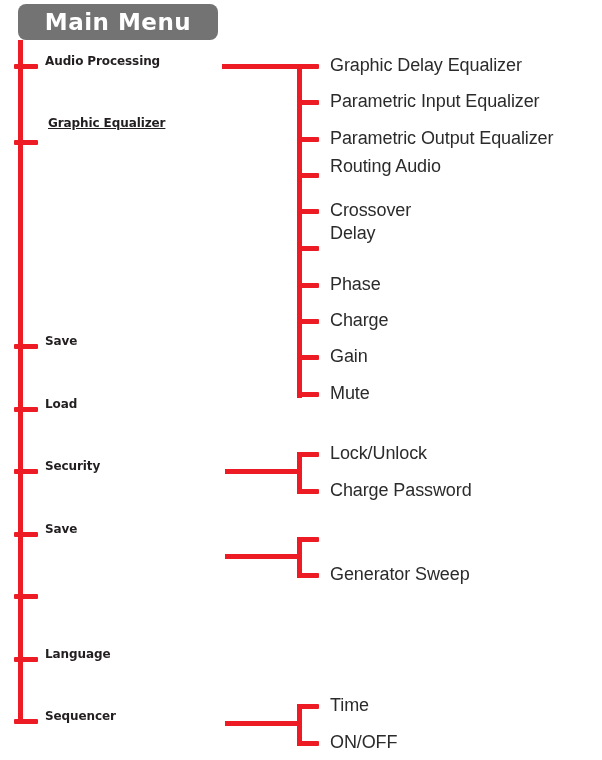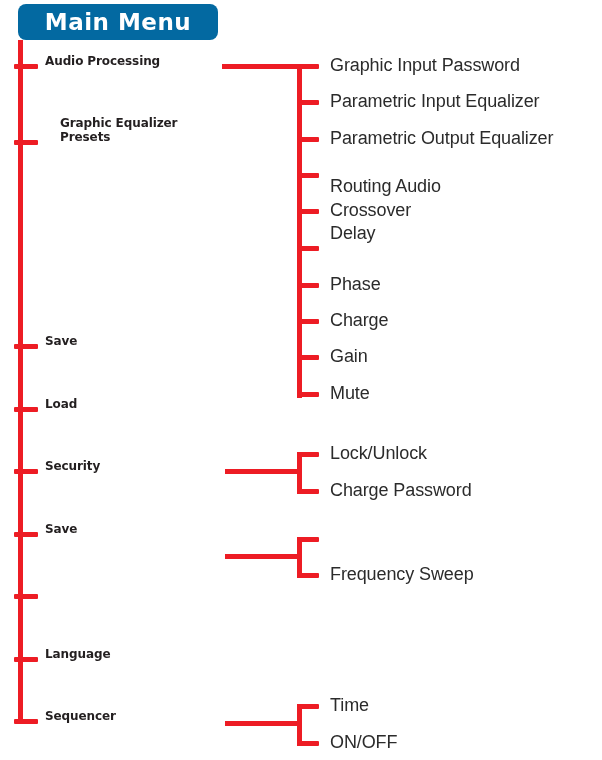--- a/index.html
+++ b/index.html
@@ -20,21 +20,21 @@
     overflow: hidden;
   }
 
   
   .menu-header {
     position: absolute;
     left: 18px;
     top: 4px;
     width: 200px;
     height: 36px;
-    background: #0369a1;
+    background: #737373;
     border-radius: 8px;
     display: flex;
     align-items: center;
     justify-content: center;
   }
   .menu-header-label {
     color: #ffffff;
     font-family: "DejaVu Sans", sans-serif;
     font-weight: bold;
     font-size: 23px;
@@ -106,23 +106,22 @@
   <div class="tick" style="left:14px; top:469px; width:24px;"></div>
   <div class="tick" style="left:14px; top:532px; width:24px;"></div>
   <div class="tick" style="left:14px; top:594px; width:24px;"></div>
   <div class="tick" style="left:14px; top:657px; width:24px;"></div>
   <div class="tick" style="left:14px; top:719px; width:24px;"></div>
 
   <div class="node-label level1" style="left:45px; top:54px;">
     <span>Audio Processing</span>
   </div>
 
-  <div class="node-label level1" style="left:60px; top:116px;">
+  <div class="node-label level1" style="left:48px; top:116px;text-decoration:underline;">
     <span>Graphic Equalizer</span>
-    <span class="line2">Presets</span>
   </div>
 
   <div class="node-label level1" style="left:45px; top:334px;">
     <span>Save</span>
   </div>
 
   <div class="node-label level1" style="left:45px; top:397px;">
     <span>Load</span>
   </div>
 
@@ -150,45 +149,45 @@
   <div class="tick" style="left:297px; top:100px; width:22px;"></div>
   <div class="tick" style="left:297px; top:137px; width:22px;"></div>
   <div class="tick" style="left:297px; top:173px; width:22px;"></div>
   <div class="tick" style="left:297px; top:209px; width:22px;"></div>
   <div class="tick" style="left:297px; top:246px; width:22px;"></div>
   <div class="tick" style="left:297px; top:283px; width:22px;"></div>
   <div class="tick" style="left:297px; top:319px; width:22px;"></div>
   <div class="tick" style="left:297px; top:355px; width:22px;"></div>
   <div class="tick" style="left:297px; top:392px; width:22px;"></div>
 
-  <div class="node-label level2" style="left:330px; top:55px;"><span>Graphic Input Password</span></div>
+  <div class="node-label level2" style="left:330px; top:55px;"><span>Graphic Delay Equalizer</span></div>
   <div class="node-label level2" style="left:330px; top:91px;"><span>Parametric Input Equalizer</span></div>
   <div class="node-label level2" style="left:330px; top:128px;"><span>Parametric Output Equalizer</span></div>
-  <div class="node-label level2" style="left:330px; top:176px;"><span>Routing Audio</span></div>
+  <div class="node-label level2" style="left:330px; top:156px;"><span>Routing Audio</span></div>
   <div class="node-label level2" style="left:330px; top:200px;"><span>Crossover</span></div>
   <div class="node-label level2" style="left:330px; top:223px;"><span>Delay</span></div>
   <div class="node-label level2" style="left:330px; top:274px;"><span>Phase</span></div>
   <div class="node-label level2" style="left:330px; top:310px;"><span>Charge</span></div>
   <div class="node-label level2" style="left:330px; top:346px;"><span>Gain</span></div>
   <div class="node-label level2" style="left:330px; top:383px;"><span>Mute</span></div>
 
   <div class="trunk trunk-horizontal" style="left:225px; top:469px; width:77px;"></div>
   <div class="trunk trunk-vertical" style="left:297px; top:452px; height:42px;"></div>
   <div class="tick" style="left:297px; top:452px; width:22px;"></div>
   <div class="tick" style="left:297px; top:489px; width:22px;"></div>
 
   <div class="node-label level2" style="left:330px; top:443px;"><span>Lock/Unlock</span></div>
   <div class="node-label level2" style="left:330px; top:480px;"><span>Charge Password</span></div>
 
   <div class="trunk trunk-horizontal" style="left:225px; top:554px; width:77px;"></div>
   <div class="trunk trunk-vertical" style="left:297px; top:537px; height:41px;"></div>
   <div class="tick" style="left:297px; top:537px; width:22px;"></div>
   <div class="tick" style="left:297px; top:573px; width:22px;"></div>
 
-  <div class="node-label level2" style="left:330px; top:564px;"><span>Frequency Sweep</span></div>
+  <div class="node-label level2" style="left:330px; top:564px;"><span>Generator Sweep</span></div>
 
   <div class="trunk trunk-horizontal" style="left:225px; top:721px; width:77px;"></div>
   <div class="trunk trunk-vertical" style="left:297px; top:704px; height:42px;"></div>
   <div class="tick" style="left:297px; top:704px; width:22px;"></div>
   <div class="tick" style="left:297px; top:741px; width:22px;"></div>
 
   <div class="node-label level2" style="left:330px; top:695px;"><span>Time</span></div>
   <div class="node-label level2" style="left:330px; top:732px;"><span>ON/OFF</span></div>
 
 </div>

